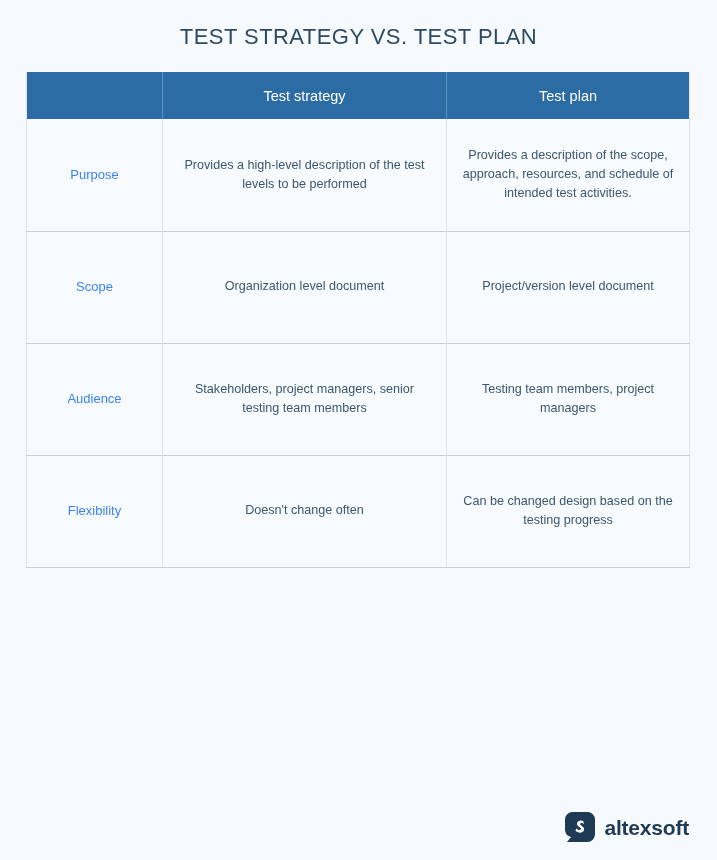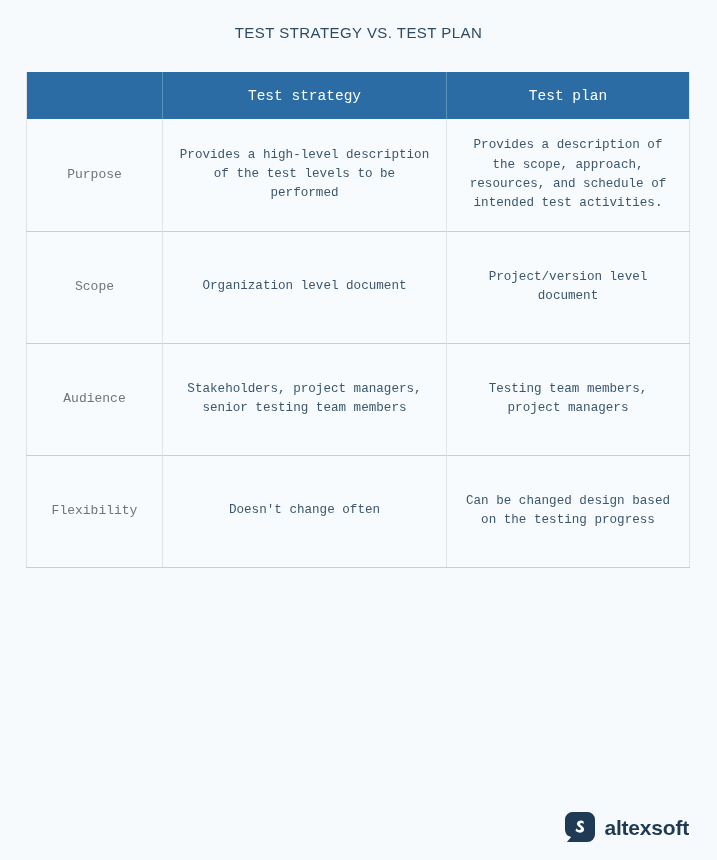--- a/index.html
+++ b/index.html
@@ -22,37 +22,36 @@
     box-sizing: border-box;
   }
 
   
   .page-title {
     position: absolute;
     left: 0;
     top: 24px;
     width: 717px;
     text-align: center;
-    font-size: 15px;
+    font-size: 22px;
     letter-spacing: 0.45px;
     color: #2c4a63;
     font-weight: 400;
     white-space: nowrap;
   }
 
   
   .compare-table {
     position: absolute;
     left: 26px;
     top: 72px;
     width: 663px;
     border-collapse: collapse;
     table-layout: fixed;
     background: #f8fbfd;
-    font-family: Liberation Mono, monospace;
   }
   .compare-table col.c-label { width: 136px; }
   .compare-table col.c-strategy { width: 284px; }
   .compare-table col.c-plan { width: 243px; }
 
   .compare-table thead th {
     background: #2a6ca3;
     color: #ffffff;
     font-size: 14.5px;
     font-weight: 400;
@@ -78,21 +77,21 @@
     border-top: 1px solid #c9ced3;
     border-right: 1px solid #dfe4e8;
     box-sizing: border-box;
   }
   .compare-table tbody td:last-child { border-right: none; }
   .compare-table tbody tr:first-child td { border-top: none; }
   .compare-table tbody tr:last-child td { border-bottom: 1px solid #c9ced3; }
 
   .compare-table tbody td.row-label {
     font-size: 13px;
-    color: #737373;
+    color: #3b82f6;
     padding: 13px 10px;
   }
 
   
   .compare-table { border-left: 1px solid #dfe4e8; border-right: 1px solid #dfe4e8; }
 
   
   .brand {
     position: absolute;
     right: 28px;

